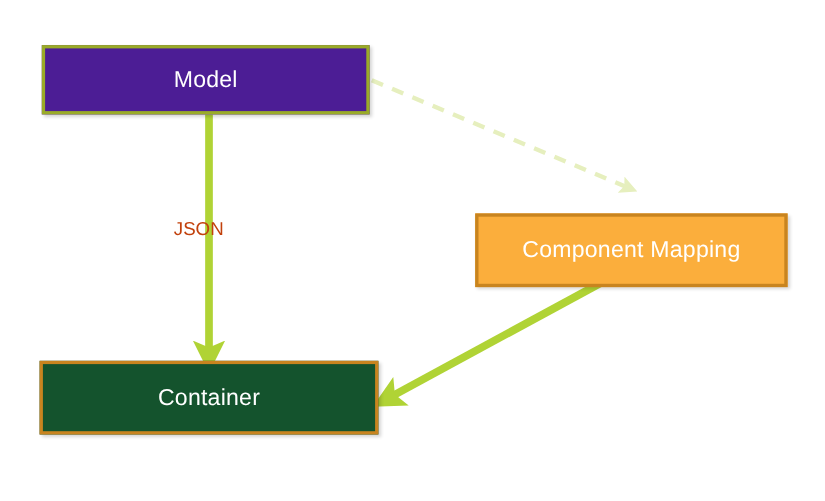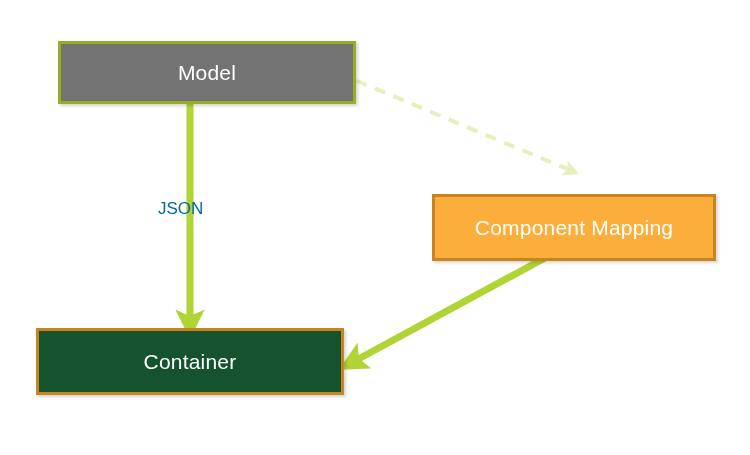--- a/index.html
+++ b/index.html
@@ -53,23 +53,22 @@
     line-height: 1;
     white-space: nowrap;
     text-align: center;
   }
 
   #node-model {
     left: 38px;
     top: 41px;
     width: 298px;
     height: 63px;
-    background: #737373;
+    background: #4c1d95;
     border: 3px solid #9aab28;
-    margin-left: 20px;
   }
 
   #node-component-mapping {
     left: 432px;
     top: 172px;
     width: 284px;
     height: 67px;
     background: #fbae3c;
     border: 3px solid #c8841f;
     margin-top: 22px;
@@ -81,21 +80,21 @@
     width: 308px;
     height: 67px;
     background: #14532d;
     border: 3px solid #c8841f;
   }
 
   
   .edge-label {
     position: absolute;
     z-index: 3;
-    color: #0369a1;
+    color: #c2410c;
     font-size: 17px;
     line-height: 1;
     white-space: nowrap;
   }
   #edge-label-json {
     left: 158px;
     top: 200px;
   }
 </style>
 </head>

